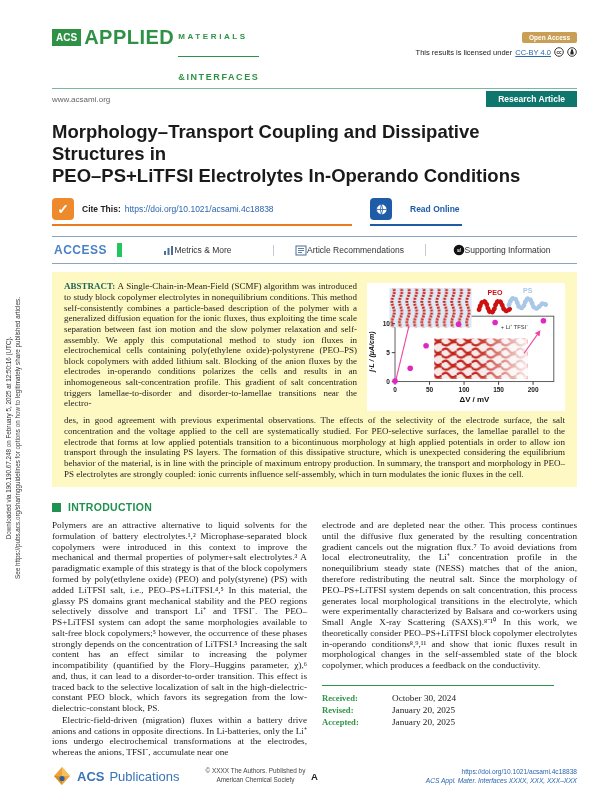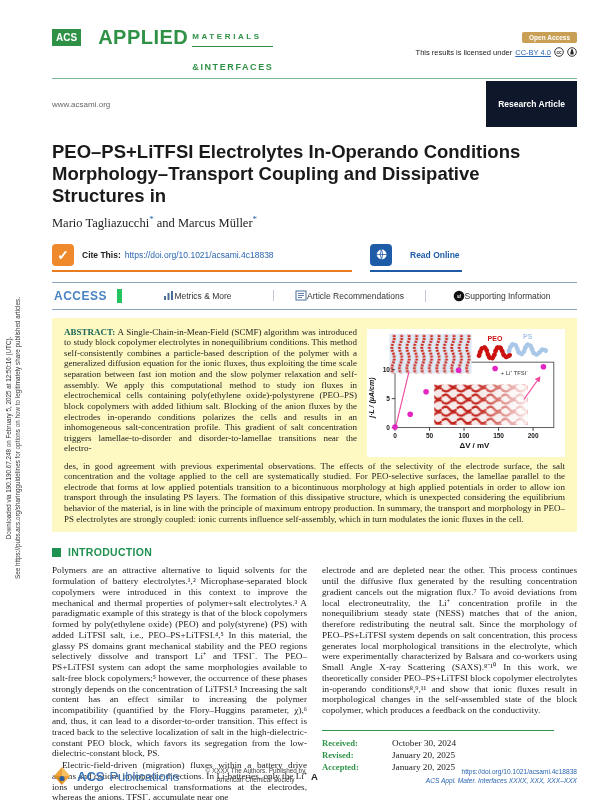--- a/index.html
+++ b/index.html
@@ -10,36 +10,36 @@
   
   .side-note{position:absolute;left:4px;top:654px;transform:rotate(-90deg);
              transform-origin:0 0;width:432px;text-align:center;
              font:6.3px/1.5 "Liberation Sans",sans-serif;color:#333;}
 
   
   .hdr{padding-top:26px;display:flex;align-items:flex-start;}
   .logo{display:flex;align-items:flex-start;}
   .acs-box{background:#2f9146;color:#fff;font:bold 10px "Liberation Sans",sans-serif;
            padding:3px 4px;margin-top:3px;}
-  .applied{color:#2f9146;font:bold 20px "Liberation Sans",sans-serif;letter-spacing:.5px;margin-left:17px;}
+  .applied{color:#2f9146;font:bold 20px "Liberation Sans",sans-serif;letter-spacing:.5px;margin-left:3px;}
   .mat-stack{display:inline-block;margin-left:4px;margin-top:6px;}
   .materials{display:block;color:#2f9146;font:bold 8px "Liberation Sans",sans-serif;
-             letter-spacing:2.6px;border-bottom:1.5px solid #2f9146;padding-bottom:5px;}
+             letter-spacing:2.6px;border-bottom:1.5px solid #2f9146;padding-bottom:15px;}
   .interfaces{display:block;color:#2f9146;font:bold 9px "Liberation Sans",sans-serif;
               letter-spacing:1.6px;text-align:right;margin-top:15px;}
   .hdr-right{margin-left:auto;text-align:right;}
   .oa-badge{display:inline-block;background:#c99f56;color:#fff;border-radius:2px;
             font:bold 6.5px "Liberation Sans",sans-serif;padding:2px 7px;margin-bottom:4px;}
   .license{font:7.5px "Liberation Sans",sans-serif;color:#222;display:flex;align-items:center;gap:3px;justify-content:flex-end;}
   .license a{color:#2b66b0;text-decoration:underline;}
   .green-rule{border-top:1.8px solid #7bb89a;margin-top:6px;}
   .site-row{display:flex;align-items:center;margin-top:2px;}
   .site{font:8px "Liberation Sans",sans-serif;color:#666;}
-  .ra-badge{margin-left:auto;background:#0f172a;color:#fff;font:bold 8.5px "Liberation Sans",sans-serif;
-            padding:18px 12px;}
+  .ra-badge{margin-left:auto;background:#0f766e;color:#fff;font:bold 8.5px "Liberation Sans",sans-serif;
+            padding:3px 12px;}
 
   
   .title{font:bold 18.5px/1.18 "Liberation Sans",sans-serif;color:#1a1a1a;margin-top:14px;}
   .authors{font:12.5px "Liberation Serif",serif;color:#222;margin-top:8px;}
   .authors sup{color:#2b66b0;font-size:9px;}
 
   
   .cite-row{display:flex;align-items:stretch;margin-top:12px;}
   .cite-box{display:flex;align-items:center;border-bottom:2px solid #e87c1e;width:300px;padding-bottom:4px;}
   .cite-icon{width:22px;height:22px;background:#ef8a2c;border-radius:4px;display:flex;
@@ -141,26 +141,23 @@
         </div>
       </div>
     </div>
     <div class="green-rule"></div>
     <div class="site-row">
       <span class="site">www.acsami.org</span>
       <span class="ra-badge">Research Article</span>
     </div>
 
     <h1 class="title" style="margin:14px 0 0 0;">
+      <span style="display:block">Morphology–Transport Coupling and Dissipative Structures in</span>
       <span style="display:block">PEO–PS+LiTFSI Electrolytes In-Operando Conditions</span>
-      <span style="display:block">Morphology–Transport Coupling and Dissipative Structures in</span>
     </h1>
-    <div class="authors">
-      <span>Mario Tagliazucchi</span><sup>*</sup><span> and </span><span>Marcus Müller</span><sup>*</sup>
-    </div>
 
     <div class="cite-row">
       <div class="cite-box">
         <span class="cite-icon">✓</span>
         <span class="cite-label">Cite This:</span>
         <a class="cite-url" href="#">https://doi.org/10.1021/acsami.4c18838</a>
       </div>
       <div class="ro-box">
         <span class="ro-icon">
           <svg width="13" height="13" viewBox="0 0 13 13">

